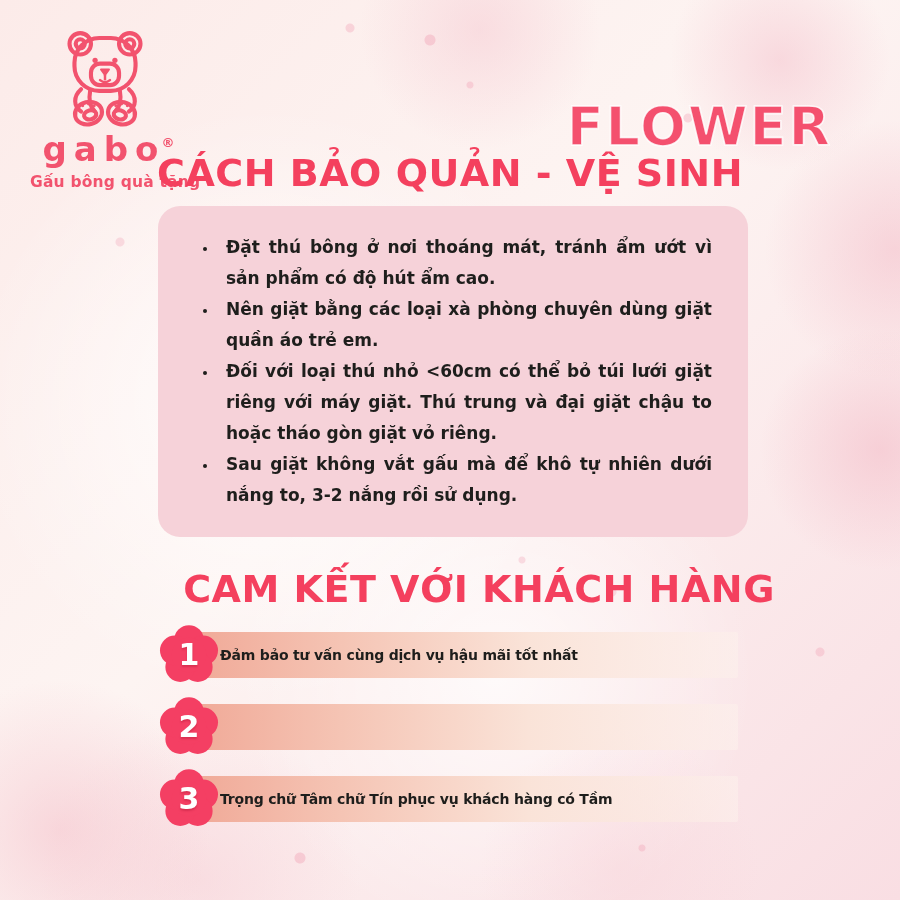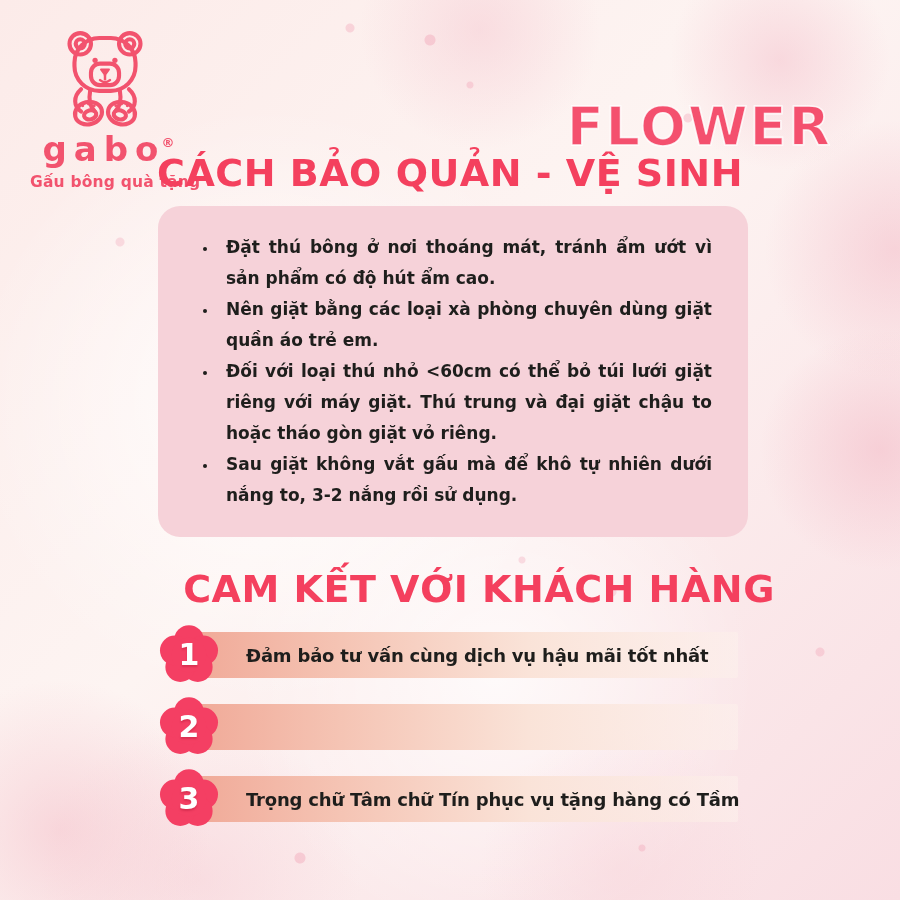--- a/index.html
+++ b/index.html
@@ -96,23 +96,23 @@
   }
   .commit-badge { position: absolute; left: -10px; top: -8px; width: 62px; height: 62px; }
   .commit-badge svg { position: absolute; left: 0; top: 0; }
   .commit-num {
     position: absolute; left: 0; top: 0; width: 62px; height: 62px;
     text-align: center; line-height: 62px;
     font-size: 30px; font-weight: bold; color: #ffffff;
     text-shadow: 0 2px 2px rgba(170,20,50,0.35);
   }
   .commit-text {
-    position: absolute; left: 78px; top: 0; height: 46px;
+    position: absolute; left: 52px; top: 0; height: 46px;
     line-height: 47px; white-space: nowrap;
-    font-size: 18px; font-weight: bold; color: #1e1e1c;
+    font-size: 14px; font-weight: bold; color: #1e1e1c;
     letter-spacing: -0.2px;
   }
 </style>
 </head>
 <body>
 
 <div class="canvas">
 
   <div class="logo-block">
     <div class="logo-bear">
@@ -223,17 +223,17 @@
             <circle cx="50" cy="26" r="24"></circle>
             <circle cx="72.8" cy="42.6" r="24"></circle>
             <circle cx="64.1" cy="69.4" r="24"></circle>
             <circle cx="35.9" cy="69.4" r="24"></circle>
             <circle cx="27.2" cy="42.6" r="24"></circle>
             <circle cx="50" cy="50" r="28"></circle>
           </g>
         </svg>
         <span class="commit-num">3</span>
       </div>
-      <div class="commit-text">Trọng chữ Tâm chữ Tín phục vụ tặng hàng có Tầm</div>
+      <div class="commit-text">Trọng chữ Tâm chữ Tín phục vụ khách hàng có Tầm</div>
     </div>
 
   </div>
 </div>
 
 </body></html>

